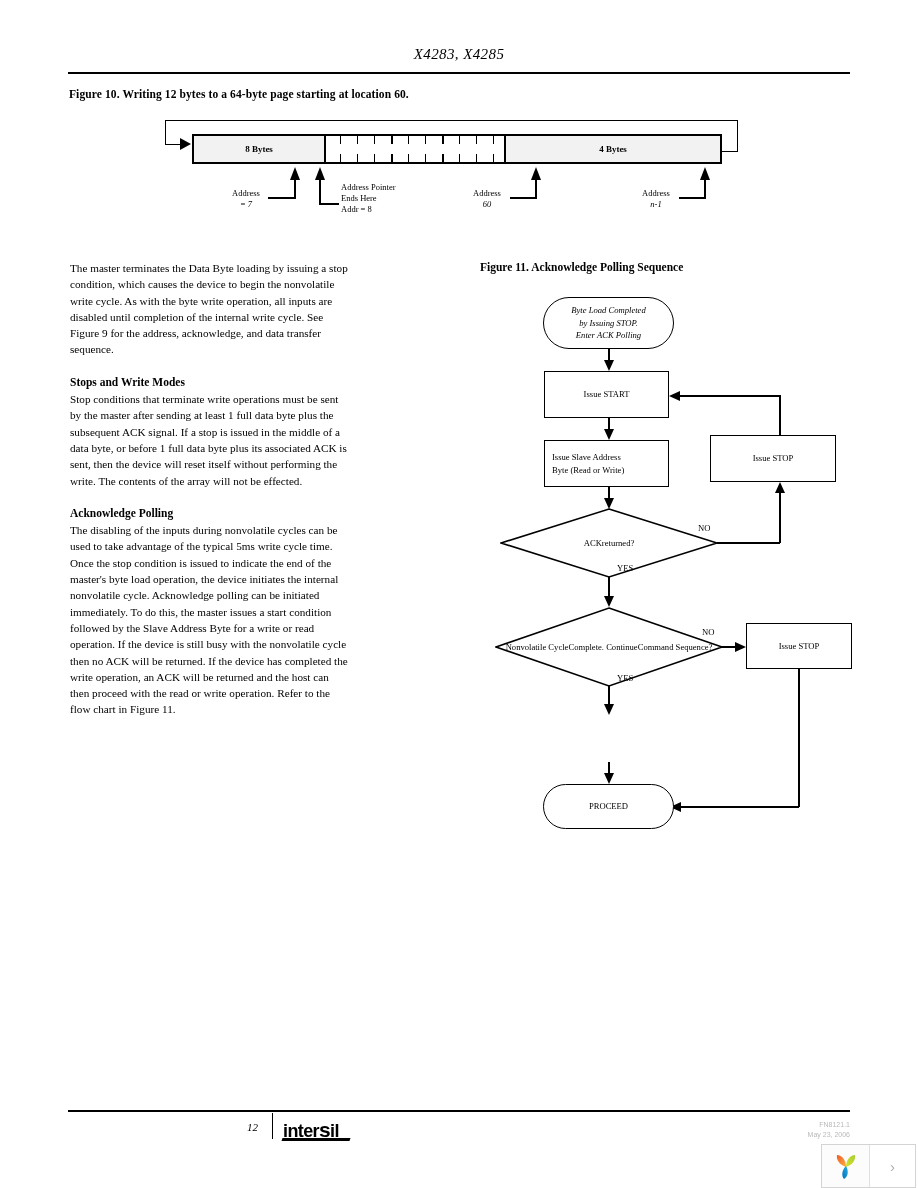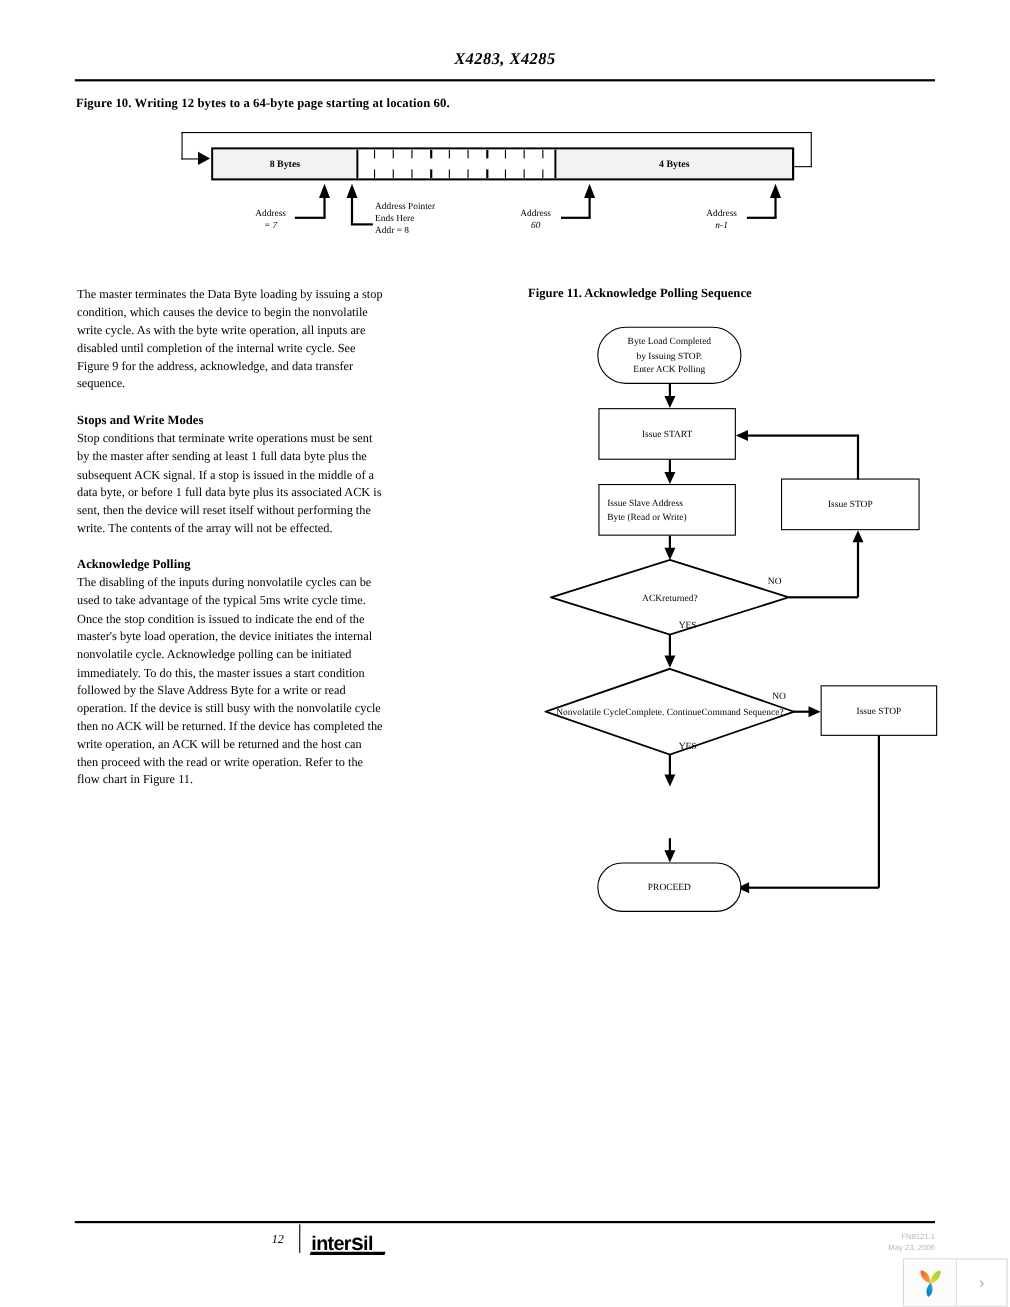--- a/index.html
+++ b/index.html
@@ -30,21 +30,21 @@
     width: 782px;
     height: 30px;
   }
   #header-title {
     position: absolute;
     left: 0;
     top: 0;
     width: 782px;
     text-align: center;
     font-style: italic;
-    font-weight: bold;
+    font-weight: normal;
     font-size: 15px;
     letter-spacing: 0.4px;
   }
   #header-rule {
     position: absolute;
     left: 0;
     top: 26px;
     width: 782px;
     height: 2px;
     background: #000;
@@ -490,21 +490,21 @@
     <p class="subhead">Stops and Write Modes</p>
     <p class="para">Stop conditions that terminate write operations must be sent by the master after sending at least 1 full data byte plus the subsequent ACK signal. If a stop is issued in the middle of a data byte, or before 1 full data byte plus its associated ACK is sent, then the device will reset itself without performing the write. The contents of the array will not be effected.</p>
     <p class="subhead">Acknowledge Polling</p>
     <p class="para"> The disabling of the inputs during nonvolatile cycles can be used to take advantage of the typical 5ms write cycle time. Once the stop condition is issued to indicate the end of the master's byte load operation, the device initiates the internal nonvolatile cycle. Acknowledge polling can be initiated immediately. To do this, the master issues a start condition followed by the Slave Address Byte for a write or read operation. If the device is still busy with the nonvolatile cycle then no ACK will be returned. If the device has completed the write operation, an ACK will be returned and the host can then proceed with the read or write operation. Refer to the flow chart in Figure 11.</p>
   </div>
 
   <div id="fig11-caption">Figure 11. Acknowledge Polling Sequence</div>
 
   <div id="fig11">
 
-    <div class="fc-node fc-term" style="left:59px; top:17px; width:131px; height:52px;">
+    <div class="fc-node fc-term" style="left:59px; top:17px; width:131px; height:52px;font-style:italic;">
       <div>Byte Load Completed</div>
       <div>by Issuing STOP.</div>
       <div>Enter ACK Polling</div>
     </div>
 
     <div class="fc-line" style="left:124px; top:69px; width:1.5px; height:14px;"></div>
     <div class="fc-arrow-down" style="left:120px; top:80px;"></div>
 
     <div class="fc-node fc-rect" style="left:60px; top:91px; width:125px; height:47px;">
       <div>Issue START</div>

